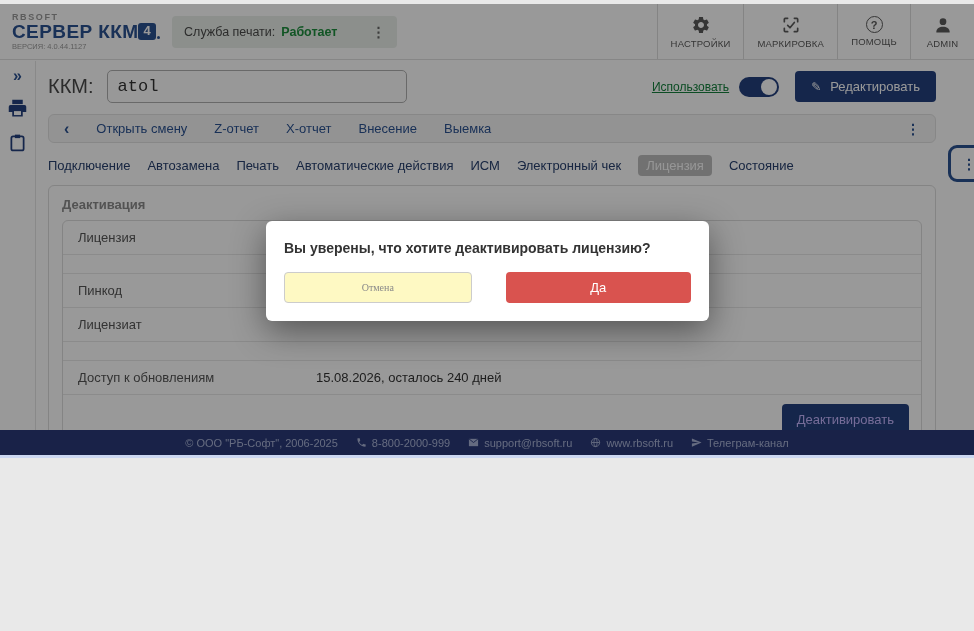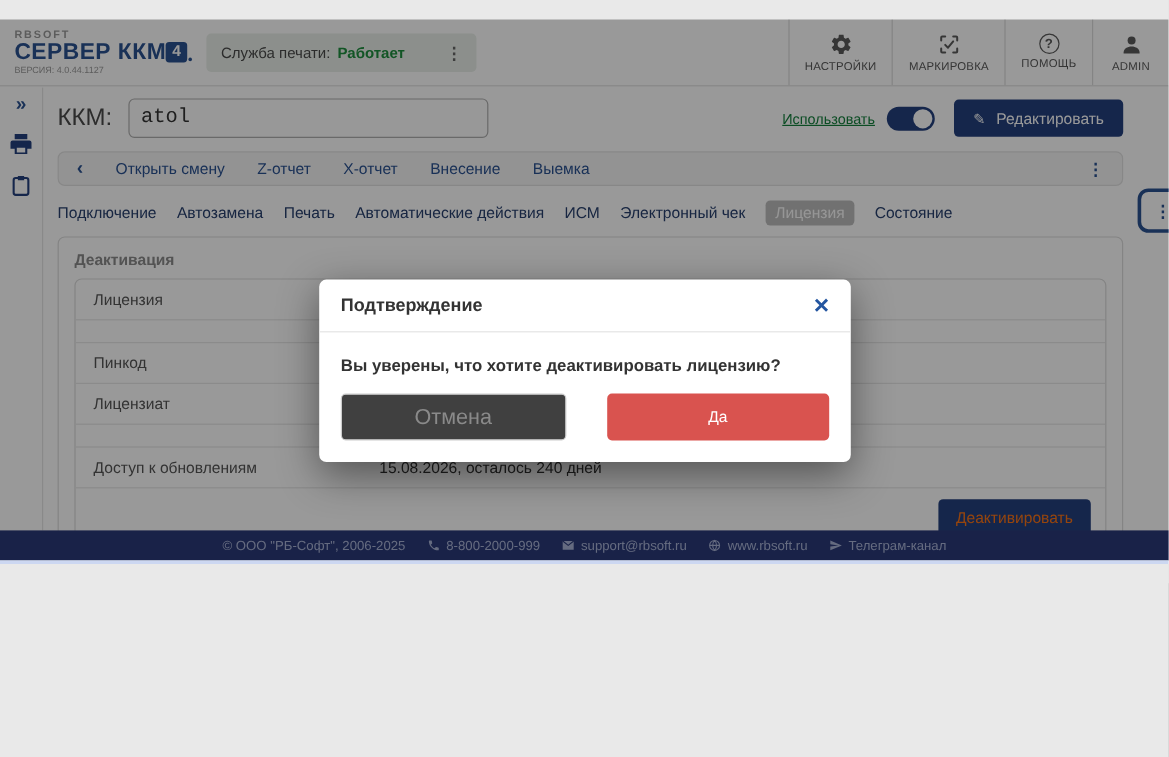--- a/index.html
+++ b/index.html
@@ -1,18 +1,18 @@
 <!DOCTYPE html>
 <html><head>
 <meta charset="utf-8">
 <style>
   * { margin:0; padding:0; box-sizing:border-box; }
   html,body { background:#e9e9e9; }
   body { font-family:"Liberation Sans", sans-serif; }
-  .page { position:relative; width:974px; height:454px; background:#fff; overflow:hidden; margin:16px auto; }
+  .page { position:relative; width:974px; height:454px; background:#fff; overflow:hidden; margin:4px auto; }
 
   
   .topbar { height:56px; display:flex; align-items:center; background:#fff; border-bottom:1px solid #e0e0e0; }
   .logo { padding-left:12px; min-width:138px; }
   .logo-top { font-size:9px; font-weight:bold; color:#9a9a9a; letter-spacing:1.6px; }
   .logo-main { display:flex; align-items:center; gap:0; color:#2b5291; font-weight:bold; font-size:19px; letter-spacing:.4px; line-height:1.05; }
   .logo-badge { background:#2b5291; color:#fff; font-size:13px; font-weight:bold; padding:1px 5px 2px; border-radius:3px; position:relative; }
   .logo-badge::after { content:""; position:absolute; right:-4px; bottom:1px; width:3px; height:3px; background:#2b5291; border-radius:50%; }
   .logo-version { font-size:7.5px; color:#9a9a9a; margin-top:1px; }
 
@@ -53,40 +53,40 @@
   .tab { cursor:pointer; white-space:nowrap; }
   .tab.active { background:#bdbdbd; color:#fbfbfb; padding:3px 8px; border-radius:4px; }
 
   .card { margin-top:9px; border:1px solid #dcdcdc; border-radius:6px; padding:11px 13px 3px; }
   .card-title { font-size:13px; color:#8a8a8a; font-weight:600; margin-bottom:8px; }
   .ltable { border:1px solid #dcdcdc; border-radius:6px; overflow:hidden; }
   .trow { display:flex; border-bottom:1px solid #e8e8e8; font-size:13px; }
   .tlabel { width:238px; padding:9px 15px; color:#555; flex-shrink:0; }
   .tvalue { padding:9px 15px; color:#333; }
   .tfoot { display:flex; justify-content:flex-end; padding:9px 12px; }
-  .btn-deactivate { background:#24407e; color:#f97316; border:none; border-radius:4px; font-size:13px; padding:8px 15px; cursor:pointer; font-family:"Liberation Sans", sans-serif; }
+  .btn-deactivate { background:#24407e; color:#c4b5fd; border:none; border-radius:4px; font-size:13px; padding:8px 15px; cursor:pointer; font-family:"Liberation Sans", sans-serif; }
 
   
   .flyout { position:absolute; right:-16px; top:141px; width:42px; height:37px; border:3px solid #2b5291; border-radius:9px; background:#fff; display:flex; align-items:center; justify-content:center; color:#2b5291; font-weight:bold; font-size:14px; cursor:pointer; }
 
   
   .footer { position:absolute; bottom:3px; left:0; right:0; height:25px; background:#2b3a78; display:flex; align-items:center; justify-content:center; gap:18px; font-size:11px; color:#a9b3d6; }
   .footer-item { display:flex; align-items:center; gap:5px; white-space:nowrap; }
   .footer-item svg { width:11px; height:11px; display:block; }
   .bottom-strip { position:absolute; bottom:0; left:0; right:0; height:3px; background:#ccd7f1; z-index:60; }
 
   
   .overlay { position:absolute; left:0; top:0; right:0; bottom:3px; background:rgba(0,0,0,.40); z-index:50; }
   .modal { position:absolute; left:266px; top:217px; width:443px; background:#fff; border-radius:6px; z-index:100; box-shadow:0 10px 34px rgba(0,0,0,.45); }
   .modal-header { display:flex; justify-content:space-between; align-items:center; padding:13px 18px 12px; border-bottom:1px solid #e4e4e4; }
   .modal-title { font-weight:bold; font-size:15px; color:#333; }
   .modal-close { color:#2456a0; font-size:22px; font-weight:bold; line-height:.8; cursor:pointer; }
   .modal-body { padding:19px 18px 0; font-weight:bold; font-size:14px; color:#333; }
   .modal-actions { display:flex; gap:34px; padding:16px 18px 18px; }
-  .btn-cancel { flex:1; background:#404040; border:1px solid #ccc; border-radius:4px; color:#8a8a8a; font-size:18px; padding:8px 0; cursor:pointer; font-family:Liberation Sans, sans-serif; }
+  .btn-cancel { flex:1; background:#fef9c3; border:1px solid #ccc; border-radius:4px; color:#8a8a8a; font-size:10px; padding:8px 0; cursor:pointer; font-family:Liberation Serif, serif; }
   .btn-yes { flex:1; background:#d9534f; border:none; border-radius:4px; color:#fff; font-size:13px; padding:8px 0; cursor:pointer; font-family:"Liberation Sans", sans-serif; }
 </style>
 </head>
 <body>
 
 <div class="page">
 
   <div class="topbar">
     <div class="logo">
       <div class="logo-top">RBSOFT</div>
@@ -260,24 +260,20 @@
           <path d="M2 21l21-9L2 3v7l15 2-15 2z"></path>
         </svg>
       <span>Телеграм-канал</span>
     </span>
   </div>
   <div class="bottom-strip"></div>
 
   <div class="overlay"></div>
 
   <div class="modal">
-    <div class="modal-header">
-      <span class="modal-title">Подтверждение</span>
-      <span class="modal-close">×</span>
-    </div>
     <div class="modal-body">Вы уверены, что хотите деактивировать лицензию?</div>
     <div class="modal-actions">
       <button class="btn-cancel">Отмена</button>
       <button class="btn-yes">Да</button>
     </div>
   </div>
 
 </div>
 
 </body></html>

